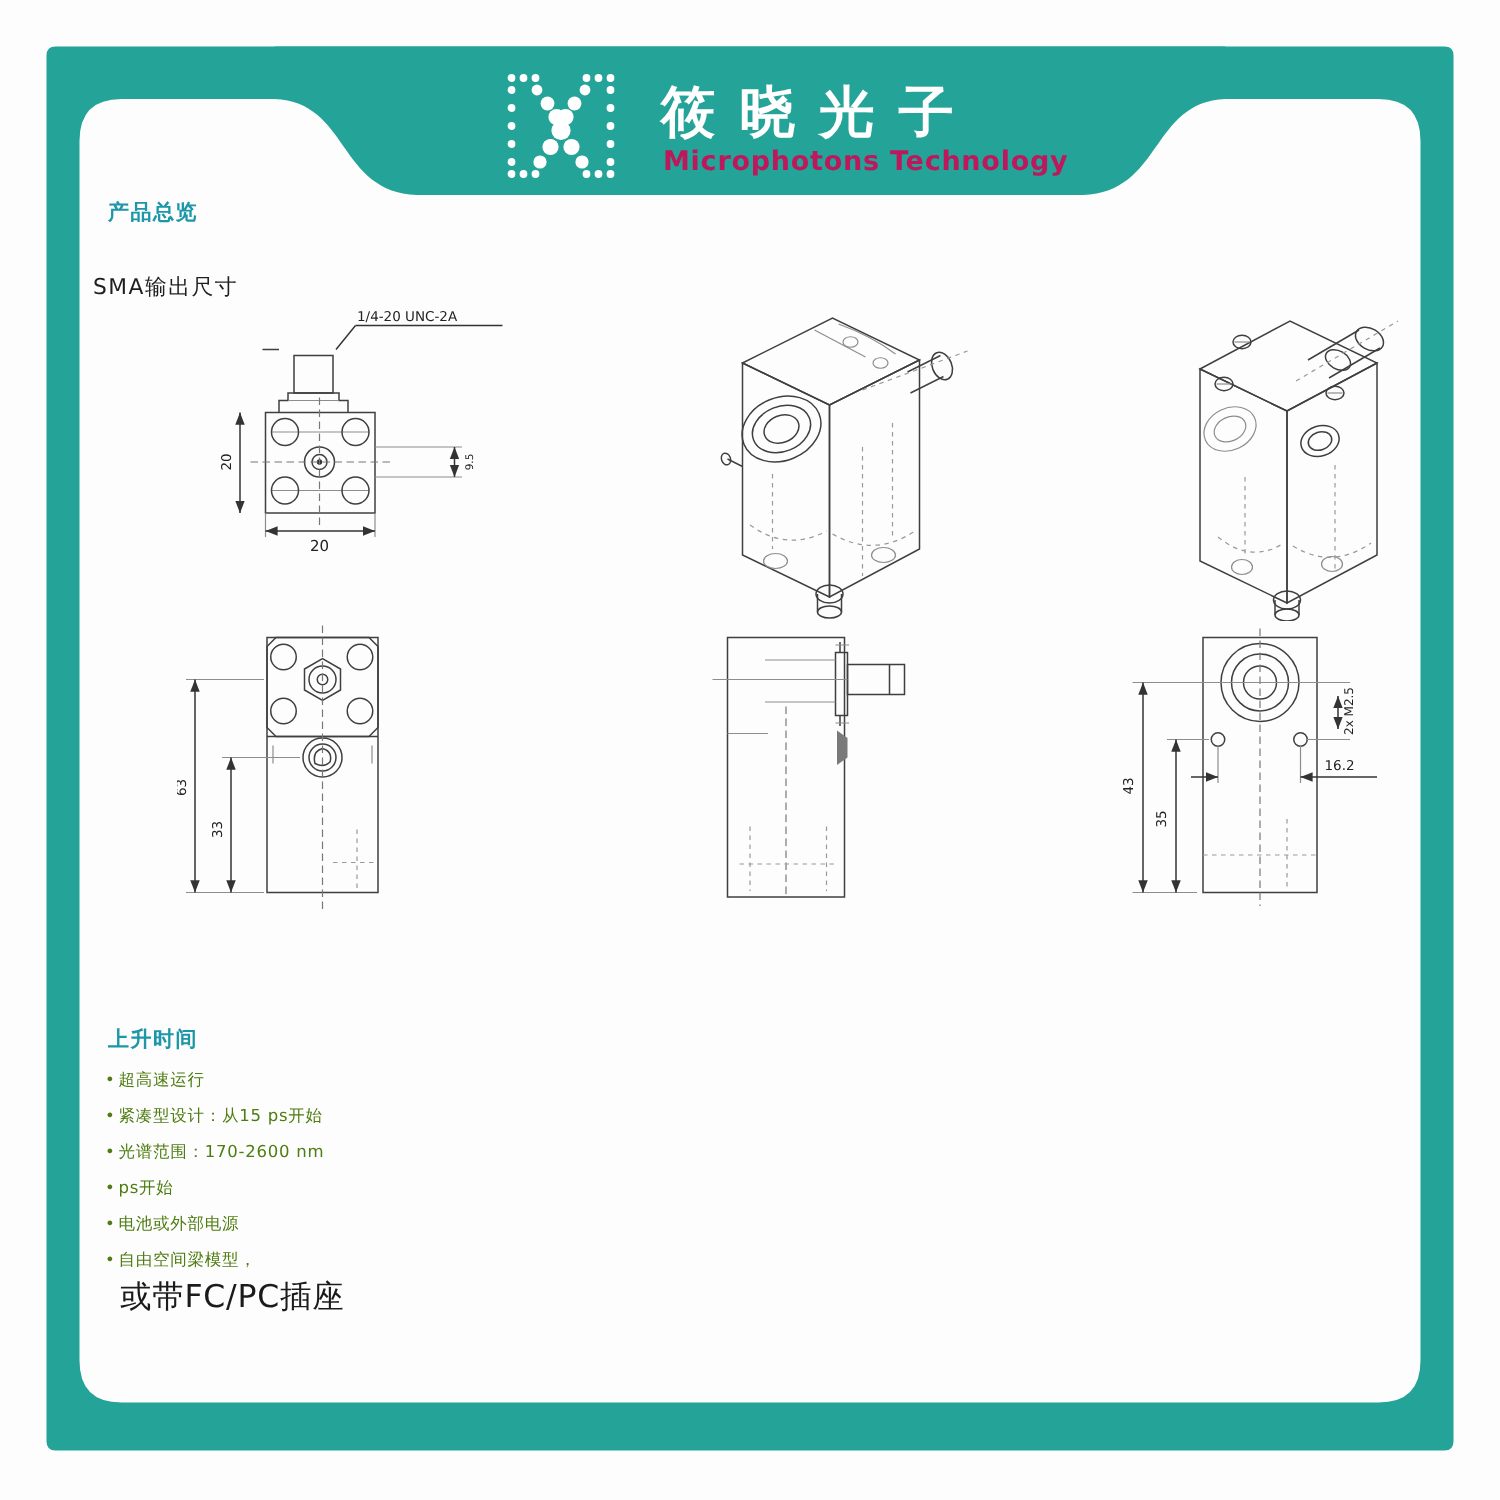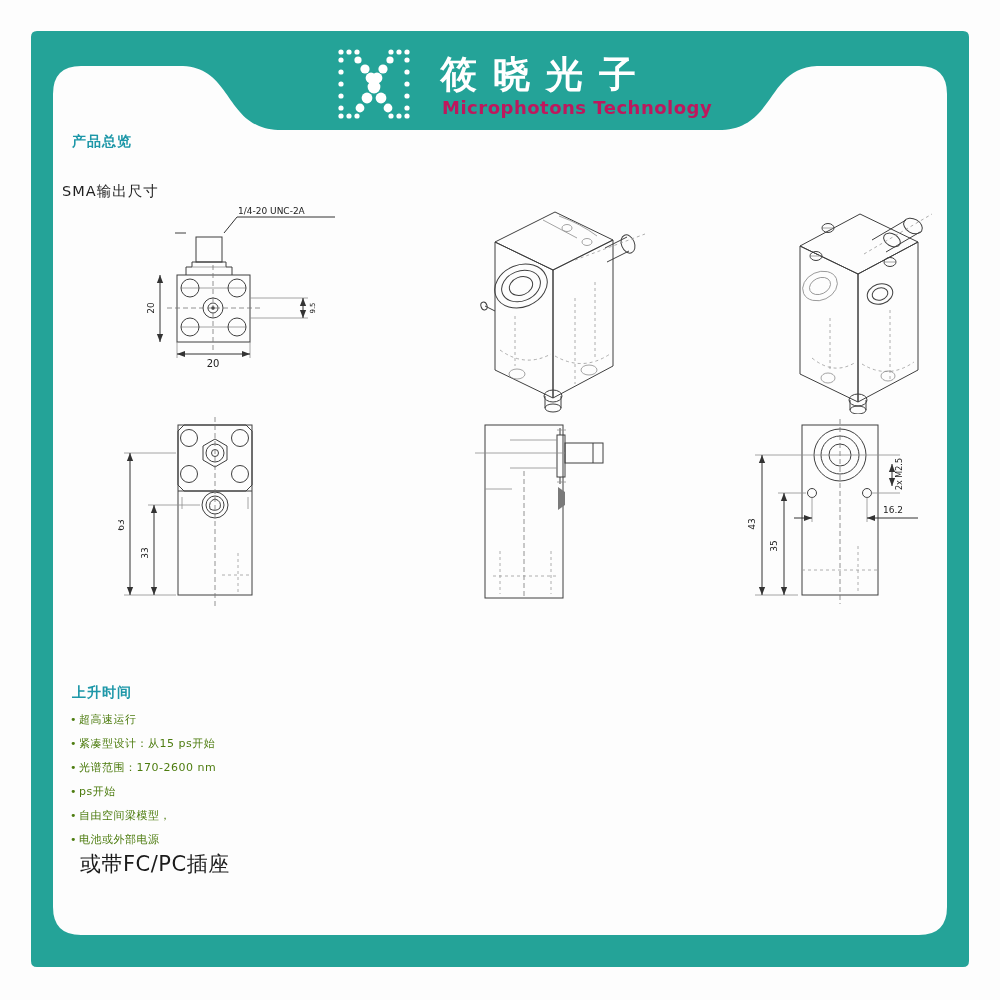--- a/index.html
+++ b/index.html
@@ -298,19 +298,19 @@
     <line class="dash2" x1="62" y1="154" x2="138" y2="154"></line>
   </svg>
 
   <div class="sec-title" style="top:684px">上升时间</div>
   <div class="features">
     <ul>
       <li>超高速运行</li>
       <li>紧凑型设计：从15 ps开始</li>
       <li>光谱范围：170-2600 nm</li>
       <li>ps开始</li>
+      <li>电池或外部电源</li>
       <li>自由空间梁模型，</li>
-      <li>电池或外部电源</li>
     </ul>
     <div class="cont">或带FC/PC插座</div>
   </div>
 
 </div>
 
 </body></html>

